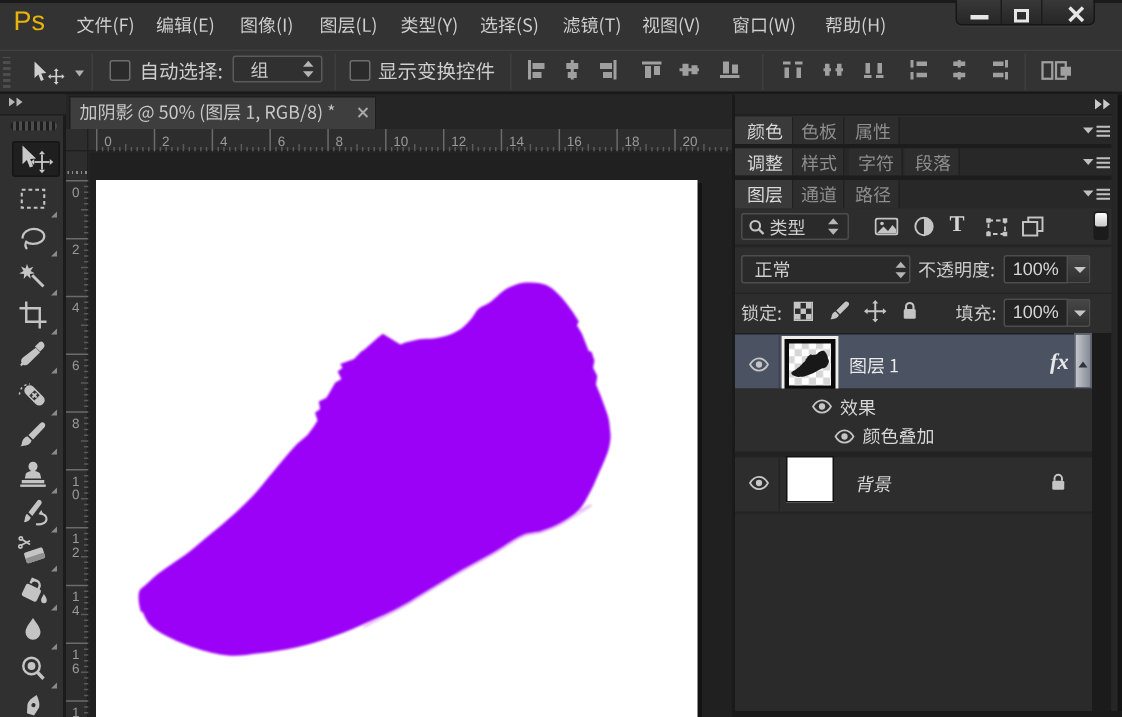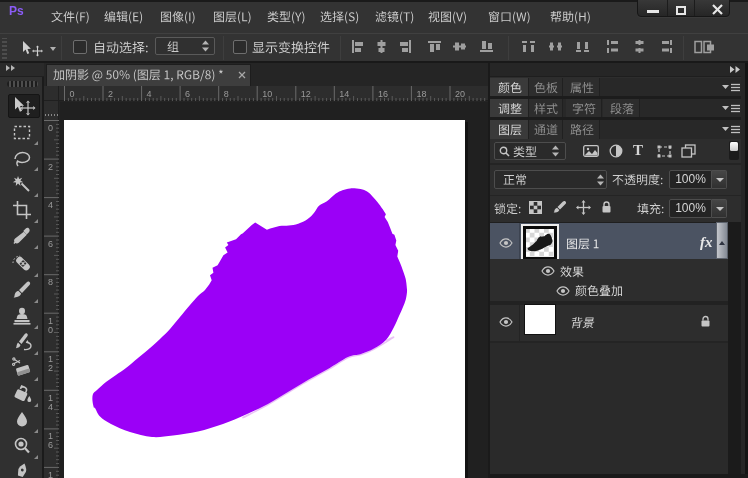--- a/index.html
+++ b/index.html
@@ -95,21 +95,21 @@
         <path id="q81" d="M371 673C293 611 182 561 86 534L125 476C230 508 342 568 426 637ZM576 631C679 587 810 516 874 469L923 518C854 566 722 632 622 674ZM432 573C417 543 391 503 367 471H164V-82H239V-40H769V-76H847V471H446C468 497 491 527 511 557ZM239 17V414H769V17ZM365 219C405 203 448 183 490 162C427 124 352 97 277 82C289 69 303 48 310 33C394 54 476 86 546 133C598 104 644 75 675 51L714 94C684 117 641 143 594 169C641 209 679 258 705 318L665 337L654 335H427C437 352 446 369 454 386L395 395C373 346 332 288 274 244C288 237 308 220 319 208C348 232 373 259 394 286H623C602 252 573 222 540 196C494 219 446 240 402 257ZM426 826C438 805 450 779 461 755H77V597H152V695H844V601H922V755H551C538 784 520 818 504 845Z"></path>
         <path id="q82" d="M127 735V-55H205V30H796V-51H876V735ZM205 107V660H796V107Z"></path>
         <path id="q83" d="M181 0H291L400 442C412 500 426 553 437 609H441C453 553 464 500 477 442L588 0H700L851 733H763L684 334C671 255 657 176 644 96H638C620 176 604 256 586 334L484 733H399L298 334C280 255 262 176 246 96H242C227 176 213 255 198 334L121 733H26Z"></path>
         <path id="q84" d="M274 840V761H66V700H274V627H87V568H274V544C274 528 272 510 266 490H50V429H237C206 384 154 340 69 311C86 297 110 273 122 257C231 300 291 366 322 429H540V490H344C348 510 350 528 350 544V568H513V627H350V700H534V761H350V840ZM584 798V303H656V733H827C800 690 767 640 734 596C822 547 855 502 855 466C855 445 848 431 830 423C818 419 803 416 788 415C759 413 723 414 680 418C692 401 702 374 704 355C743 351 786 352 820 355C840 357 863 363 880 371C913 389 930 417 929 461C929 506 900 554 814 607C856 657 900 718 938 770L886 801L873 798ZM150 262V-26H226V194H458V-78H536V194H789V58C789 45 785 41 768 40C752 40 693 40 629 41C639 23 651 -4 655 -24C739 -24 792 -24 824 -13C856 -2 866 19 866 56V262H536V341H458V262Z"></path>
         <path id="q85" d="M633 840C633 763 633 686 631 613H466V542H628C614 300 563 93 371 -26C389 -39 414 -64 426 -82C630 52 685 279 700 542H856C847 176 837 42 811 11C802 -1 791 -4 773 -4C752 -4 700 -3 643 1C656 -19 664 -50 666 -71C719 -74 773 -75 804 -72C836 -69 857 -60 876 -33C909 10 919 153 929 576C929 585 929 613 929 613H703C706 687 706 763 706 840ZM34 95 48 18C168 46 336 85 494 122L488 190L433 178V791H106V109ZM174 123V295H362V162ZM174 509H362V362H174ZM174 576V723H362V576Z"></path>
         <path id="q86" d="M101 0H193V346H535V0H628V733H535V426H193V733H101Z"></path>
       </defs>
     </svg>
 <div class="abs" style="left:0;top:0;width:748px;height:33px;background:#333333;"></div>
     <div class="abs" style="left:0;top:0;width:748px;height:2px;background:#1a1a1a;"></div>
-    <div class="abs" style="left:9px;top:4px;color:#8b5cf6;font-size:12px;font-weight:bold;font-family:Liberation Sans,sans-serif;">Ps</div>
+    <div class="abs" style="left:9px;top:4px;color:#eab308;font-size:18px;font-weight:normal;font-family:Liberation Sans,sans-serif;">Ps</div>
     <svg class="abs" style="left:51px;top:8.0px;overflow:visible;" width="40" height="17">
       <g transform="translate(0,13.2) scale(0.012000,-0.012000)" fill="#cfcfcf">
         <use href="#q66" x="0.0"></use>
         <use href="#q11" x="1000.0"></use>
         <use href="#q57" x="2000.0"></use>
         <use href="#q67" x="2338.0"></use>
         <use href="#q64" x="2890.0"></use>
       </g>
     </svg>
     <svg class="abs" style="left:104px;top:8.0px;overflow:visible;" width="41" height="17">

